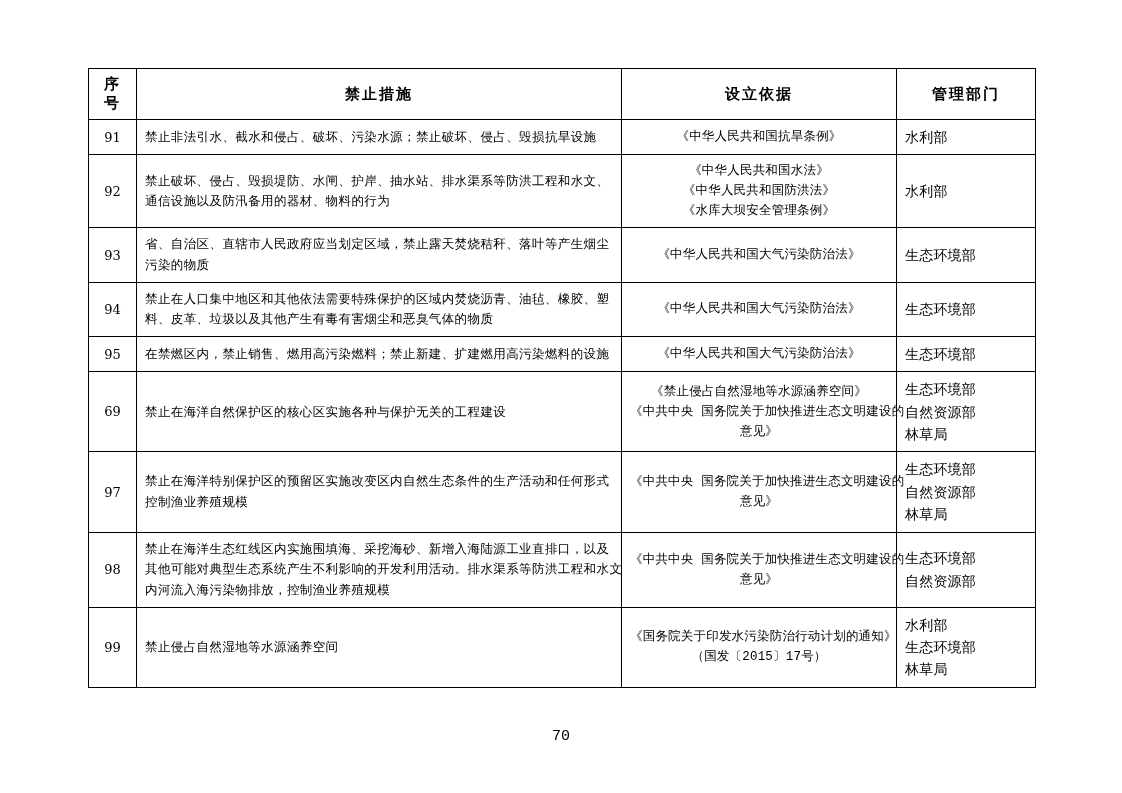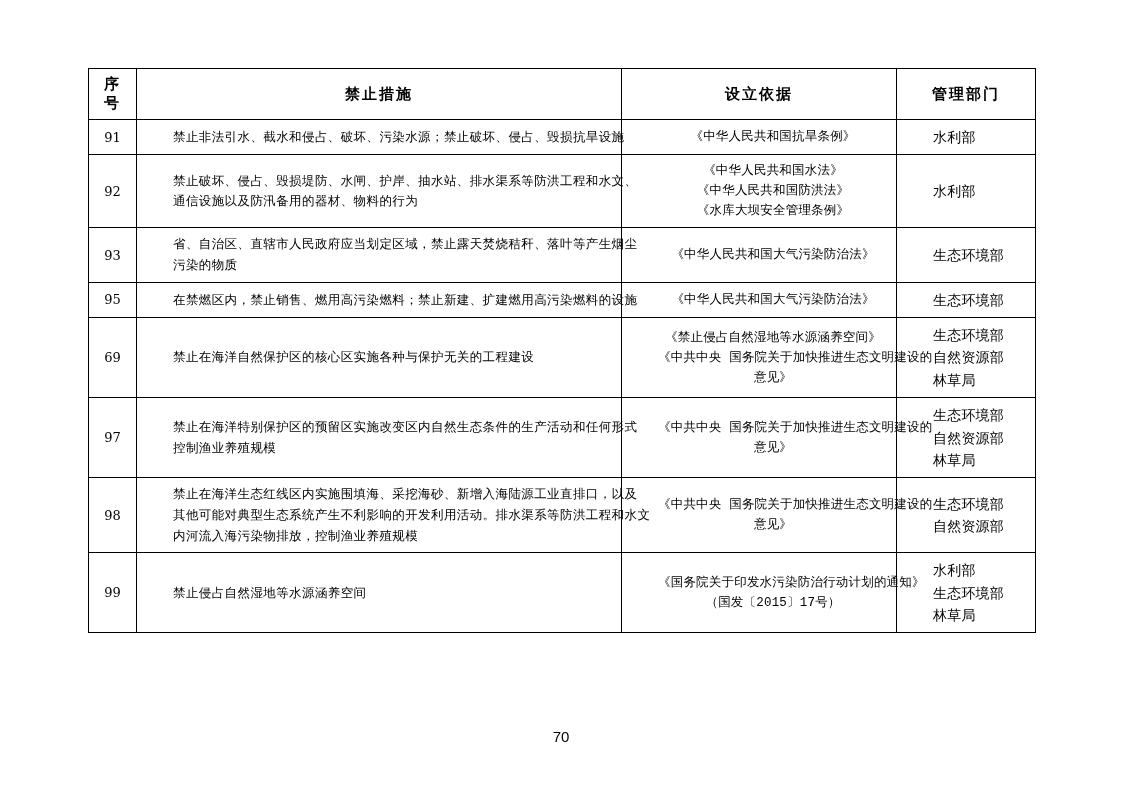--- a/index.html
+++ b/index.html
@@ -71,30 +71,29 @@
   }
   td.dept {
     font-size: 14px;
     line-height: 1.6;
     letter-spacing: 0.2px;
     text-align: left;
     padding-left: 10px;
   }
   .lines > div {
     white-space: nowrap;
-    margin-left: 28px;
   }
   .page-number {
     position: absolute;
     left: 0;
     top: 728px;
     width: 1122px;
     text-align: center;
     font-size: 15px;
-    font-family: Liberation Sans, sans-serif;
+    font-family: Liberation Mono, monospace;
   }
 </style>
 </head>
 <body>
 
 <div class="page">
   <table class="doc-table">
     <colgroup>
       <col class="c-no">
       <col class="c-meas">
@@ -162,20 +161,39 @@
               <div>《中华人民共和国大气污染防治法》</div>
             </div>
           </td>
           <td class="dept">
             <div class="lines">
               <div>生态环境部</div>
             </div>
           </td>
         </tr>
         <tr>
+          <td class="no">94</td>
+          <td class="meas">
+            <div class="lines">
+              <div>禁止在人口集中地区和其他依法需要特殊保护的区域内焚烧沥青、油毡、橡胶、塑</div>
+              <div>料、皮革、垃圾以及其他产生有毒有害烟尘和恶臭气体的物质</div>
+            </div>
+          </td>
+          <td class="basis">
+            <div class="lines">
+              <div>《中华人民共和国大气污染防治法》</div>
+            </div>
+          </td>
+          <td class="dept">
+            <div class="lines">
+              <div>生态环境部</div>
+            </div>
+          </td>
+        </tr>
+        <tr>
           <td class="no">95</td>
           <td class="meas">
             <div class="lines">
               <div>在禁燃区内，禁止销售、燃用高污染燃料；禁止新建、扩建燃用高污染燃料的设施</div>
             </div>
           </td>
           <td class="basis">
             <div class="lines">
               <div>《中华人民共和国大气污染防治法》</div>
             </div>

